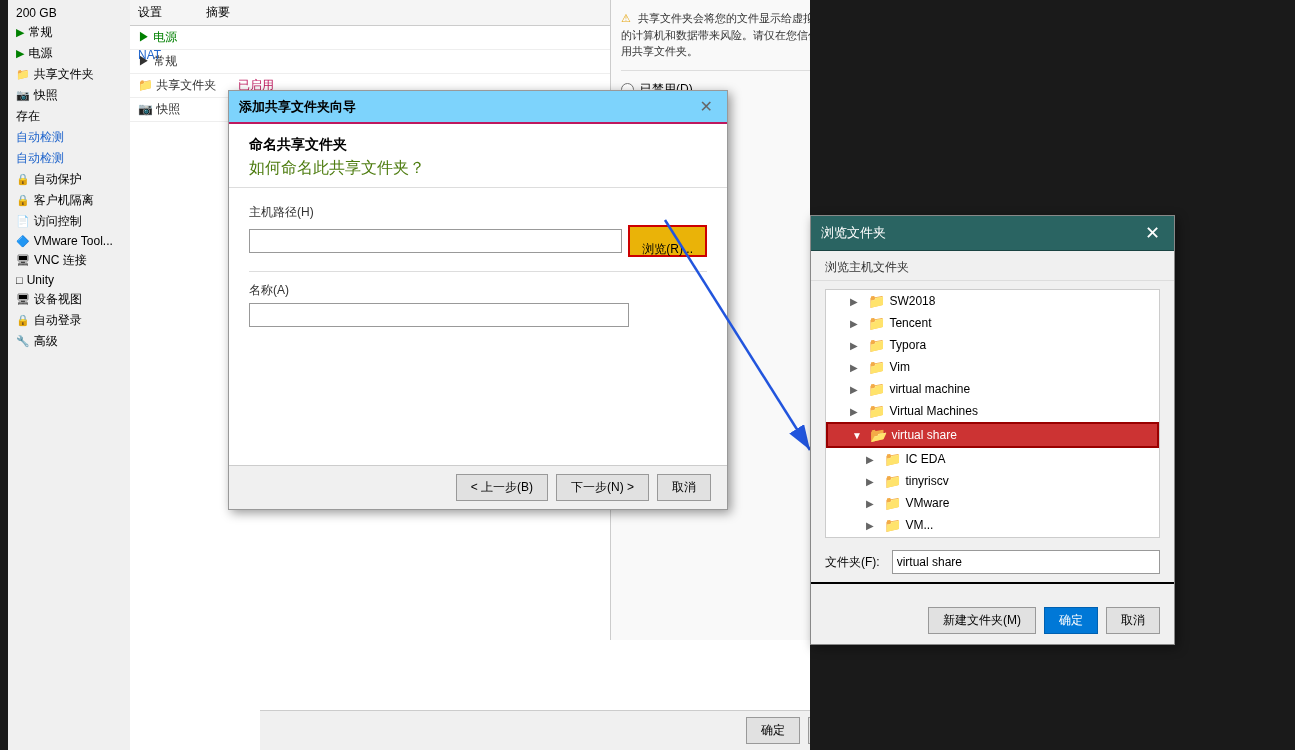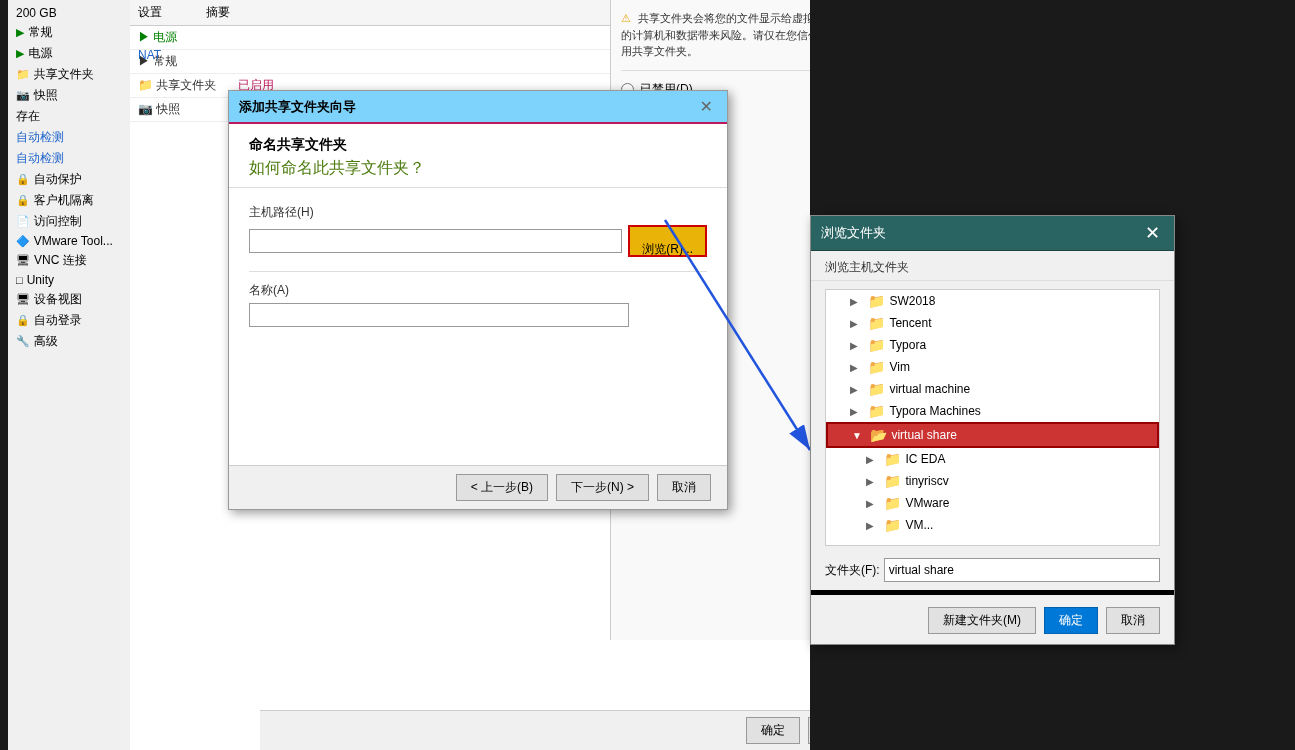--- a/index.html
+++ b/index.html
@@ -276,40 +276,40 @@
     .tree-item .folder-icon { color: #f5c518; font-size: 14px; }
     .tree-item.highlighted .folder-icon { color: #ffdd88; }
 
     .tree-item-indent1 { padding-left: 24px; }
     .tree-item-indent2 { padding-left: 40px; }
 
     .browse-footer-input {
       display: flex;
       align-items: center;
       padding: 4px 14px 8px;
-      gap: 4px;
+      gap: 12px;
       font-size: 12px;
     }
 
     .browse-footer-input label { white-space: nowrap; }
 
     .browse-footer-input input {
       flex: 1;
       height: 24px;
       border: 1px solid #999;
       padding: 2px 4px;
       font-size: 12px;
     }
 
     .browse-footer-buttons {
       display: flex;
       justify-content: flex-end;
       gap: 8px;
-      padding: 12px 14px 10px;
-      border-top: 5px solid #000000;
+      padding: 23px 14px 10px;
+      border-top: 2px solid #000000;
     }
 
     .btn-confirm {
       background: #0078d7;
       color: #fff;
       border: 1px solid #0060b0;
     }
 
     
     .browse-tree::-webkit-scrollbar { width: 14px; }
@@ -520,21 +520,21 @@
       <span>Vim</span>
     </div>
     <div class="tree-item tree-item-indent1">
       <span class="chevron">▶</span>
       <span class="folder-icon">📁</span>
       <span>virtual machine</span>
     </div>
     <div class="tree-item tree-item-indent1">
       <span class="chevron">▶</span>
       <span class="folder-icon">📁</span>
-      <span>Typora Machines</span>
+      <span>Virtual Machines</span>
     </div>
     <div class="tree-item tree-item-indent1 highlighted" style="background:#cc3333; color:#fff; border: 2px solid #990000;">
       <span class="chevron" style="color:#fff">▼</span>
       <span class="folder-icon">📂</span>
       <span>virtual share</span>
     </div>
     <div class="tree-item tree-item-indent2">
       <span class="chevron">▶</span>
       <span class="folder-icon">📁</span>
       <span>IC EDA</span>

